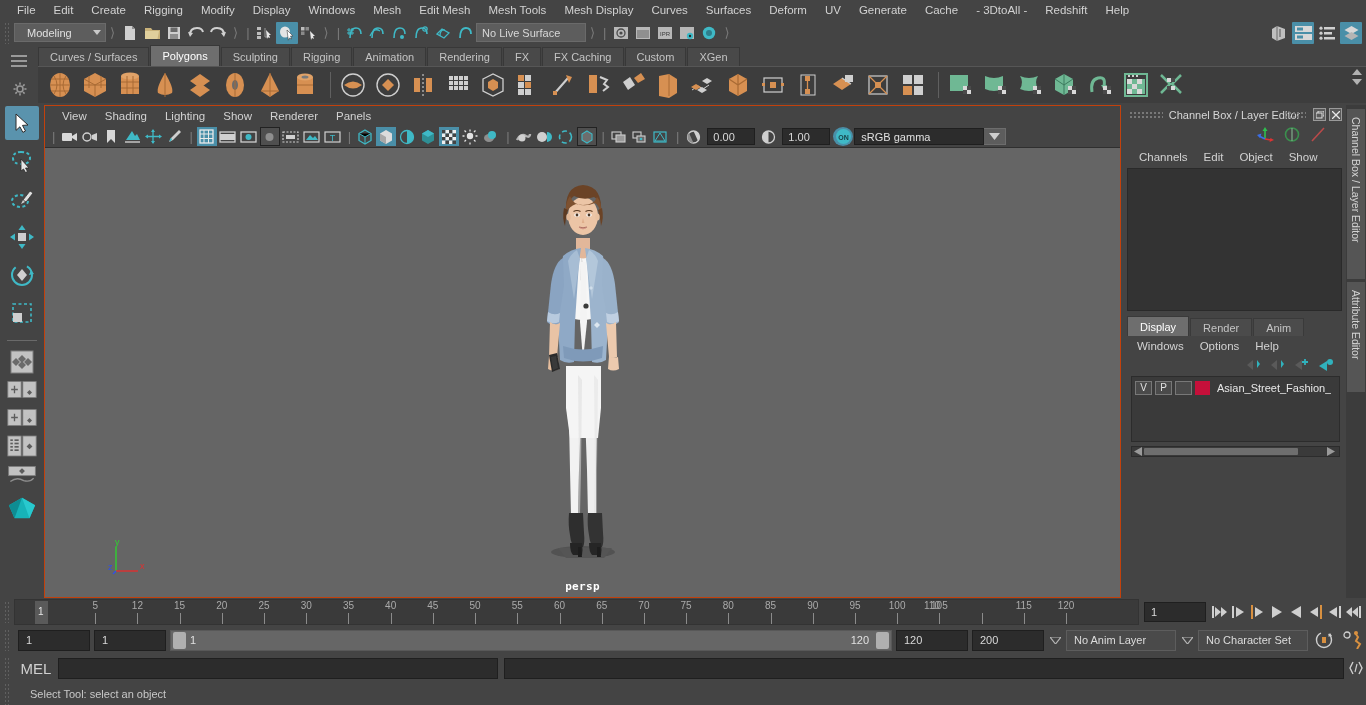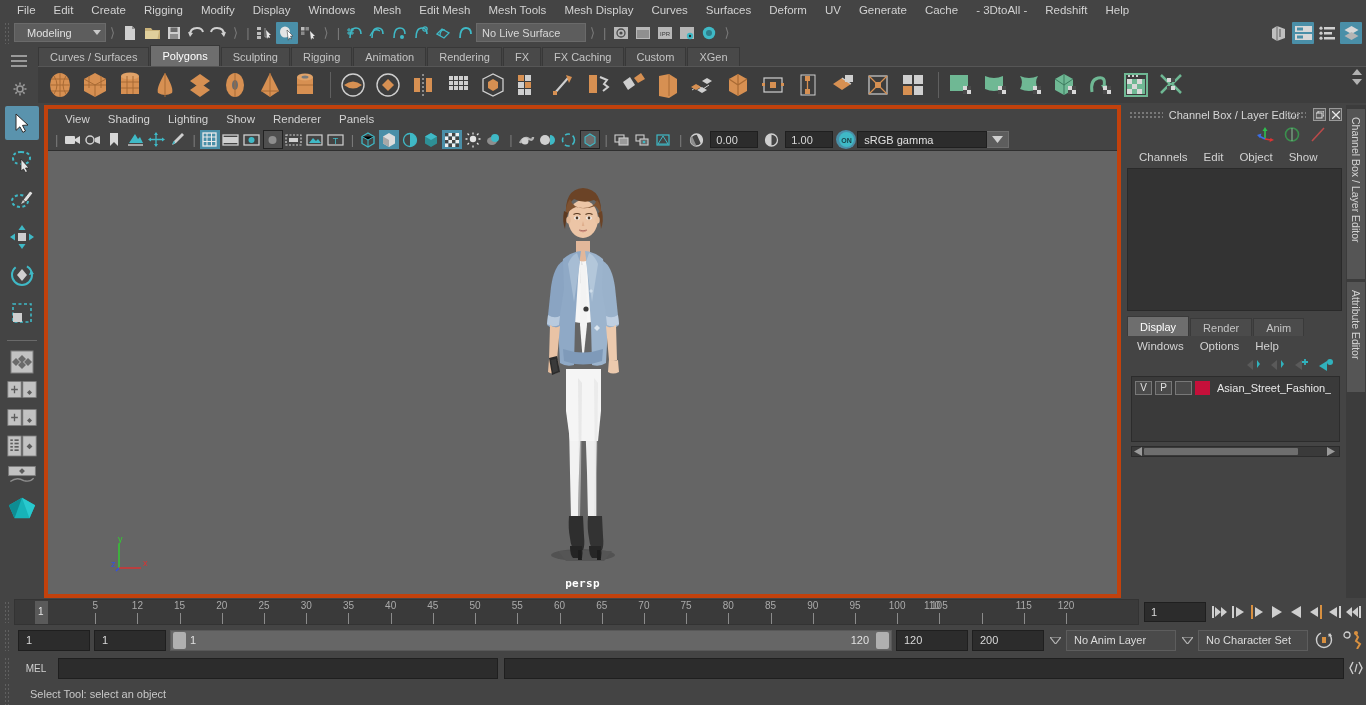--- a/index.html
+++ b/index.html
@@ -53,21 +53,21 @@
   
   .middle { flex:1; display:flex; min-height:0; background:#444444; }
   .toolbox { width:44px; flex:0 0 44px; background:#444444; display:flex; flex-direction:column; align-items:center; padding-top:3px; }
   .tool { width:34px; height:34px; margin-bottom:4px; display:flex; align-items:center; justify-content:center; border-radius:2px; }
   .tool.sel { background:#5a93ad; }
   .tbsep { width:30px; height:1px; background:#6a6a6a; margin:6px 0 8px 0; }
   .tb2 { width:30px; height:25px; margin-bottom:3px; display:flex; align-items:center; justify-content:center; }
 
   
   .vpcol { flex:1; display:flex; flex-direction:column; min-width:0; padding:2px 0 0 0; }
-  .vppanel { flex:1; display:flex; flex-direction:column; border:4px solid #c2410c; background:#3c3c3c; margin-right:2px; min-height:0; }
+  .vppanel { flex:1; display:flex; flex-direction:column; border:1px solid #c2410c; background:#3c3c3c; margin-right:2px; min-height:0; }
   .vpmenu { height:20px; display:flex; align-items:center; background:#444444; padding-left:8px; flex:0 0 20px; }
   .vpmenu .vmi { padding:0 9px; font-size:11.5px; color:#d2d2d2; }
   .vptool { height:22px; display:flex; align-items:center; background:#444444; flex:0 0 22px; padding-left:3px; border-bottom:1px solid #2f2f2f; }
   .vpi { width:20px; height:19px; display:flex; align-items:center; justify-content:center; margin-right:1px; flex:0 0 20px; }
   .vpi.on { background:#4a8fa8; }
   .vpi.framed { border:1px solid #222; background:#4f4f4f; }
   .numf { width:48px; height:17px; background:#2c2c2c; border:1px solid #1f1f1f; color:#d9d9d9;
      font-size:11px; display:flex; align-items:center; padding-left:5px; margin:0 3px; }
   .gammaf { width:130px; height:17px; background:#2c2c2c; border:1px solid #1f1f1f; color:#e0e0e0; font-size:11px;
      display:flex; align-items:center; padding-left:6px; }
@@ -130,21 +130,21 @@
      display:flex; align-items:center; padding-left:7px; }
   .rslider { flex:1; height:21px; background:#666666; border:1px solid #585858; position:relative; display:flex; align-items:center; }
   .rhandle { width:13px; height:17px; background:#b0b0b0; border-radius:2px; position:absolute; }
   .rlab { position:absolute; font-size:11px; color:#e0e0e0; }
   .dsmall { width:14px; display:flex; align-items:center; justify-content:center; }
   .selfield { width:110px; height:21px; background:#4a4a4a; border:1px solid #5d5d5d; color:#dcdcdc; font-size:11px;
       display:flex; align-items:center; padding-left:7px; }
 
   
   .melrow { height:28px; flex:0 0 28px; display:flex; align-items:center; background:#444444; padding-left:4px; }
-  .mellab { width:44px; text-align:center; font-size:10px; color:#d0d0d0; }
+  .mellab { width:44px; text-align:center; font-size:15px; color:#d0d0d0; }
   .melin { width:440px; height:21px; background:#2c2c2c; border:1px solid #1f1f1f; }
   .melout { flex:1; height:21px; background:#2c2c2c; border:1px solid #1f1f1f; margin-left:6px; margin-right:2px; }
   .melbtn { width:20px; height:21px; display:flex; align-items:center; justify-content:center; }
   .helprow { height:23px; flex:0 0 23px; display:flex; align-items:center; background:#444444; padding-left:4px; }
   .helptx { font-size:11px; color:#c8c8c8; padding-left:16px; }
 </style>
 </head>
 <body>
 
 <div class="app">

